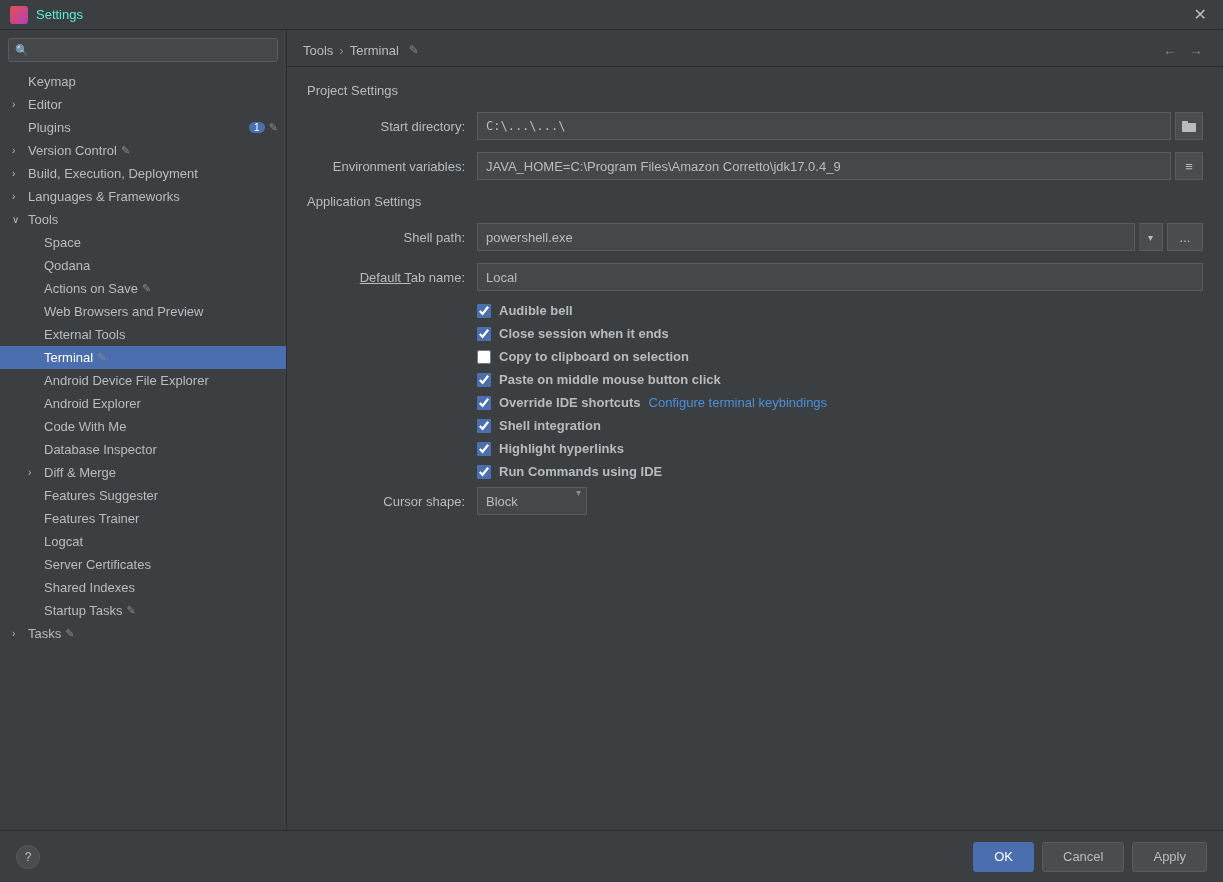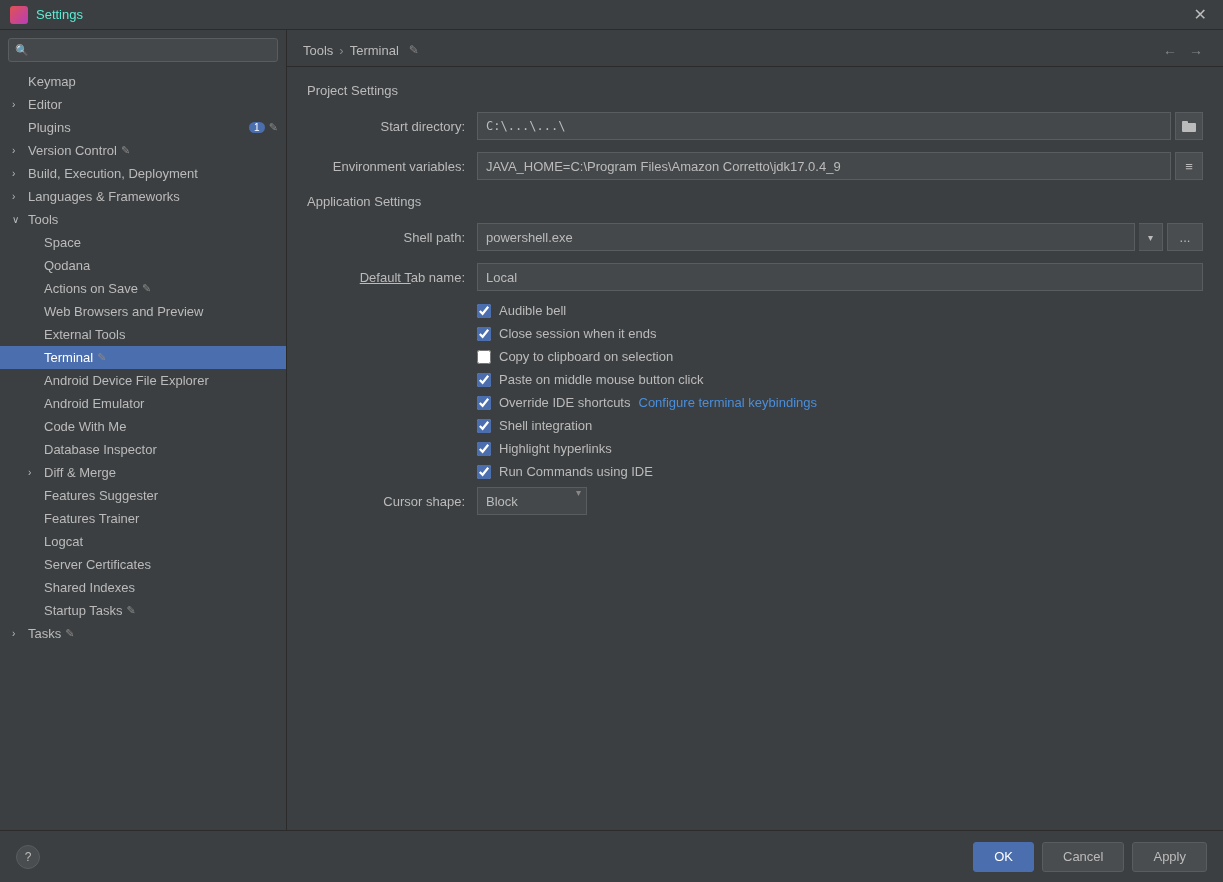--- a/index.html
+++ b/index.html
@@ -260,20 +260,21 @@
     .checkbox-row input[type="checkbox"] {
       margin-right: 8px;
       accent-color: #4b6eaf;
       width: 14px;
       height: 14px;
       cursor: pointer;
     }
     .checkbox-label {
       color: #bbbbbb;
       font-size: 13px;
+      font-weight: bold;
     }
     .configure-link {
       color: #4b8eda;
       font-size: 13px;
       margin-left: 8px;
       cursor: pointer;
       text-decoration: none;
     }
     .cursor-row {
       display: flex;
@@ -429,21 +430,21 @@
           <span class="chevron"></span>
           <span>Terminal</span>
           <span class="edit-icon">✎</span>
         </div>
         <div class="tree-item tree-item-level2">
           <span class="chevron"></span>
           <span>Android Device File Explorer</span>
         </div>
         <div class="tree-item tree-item-level2">
           <span class="chevron"></span>
-          <span>Android Emulator</span>
+          <span>Android Explorer</span>
         </div>
         <div class="tree-item tree-item-level2">
           <span class="chevron"></span>
           <span>Code With Me</span>
         </div>
         <div class="tree-item tree-item-level2">
           <span class="chevron"></span>
           <span>Database Inspector</span>
         </div>
         <div class="tree-item tree-item-level2">

